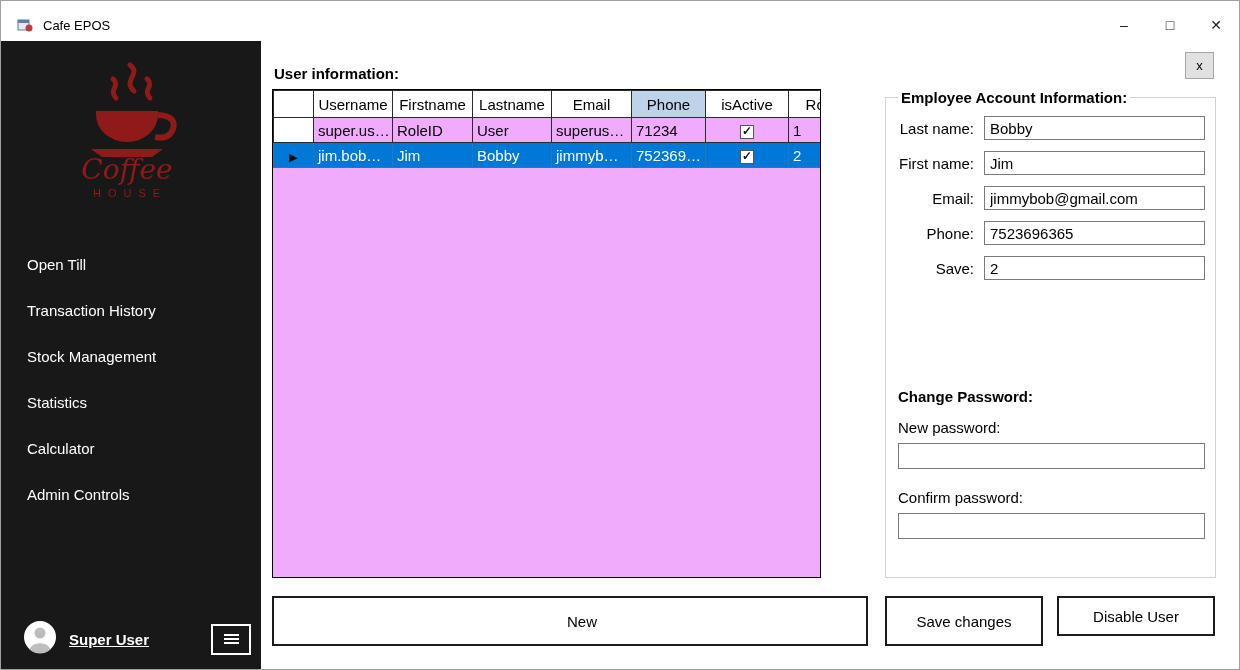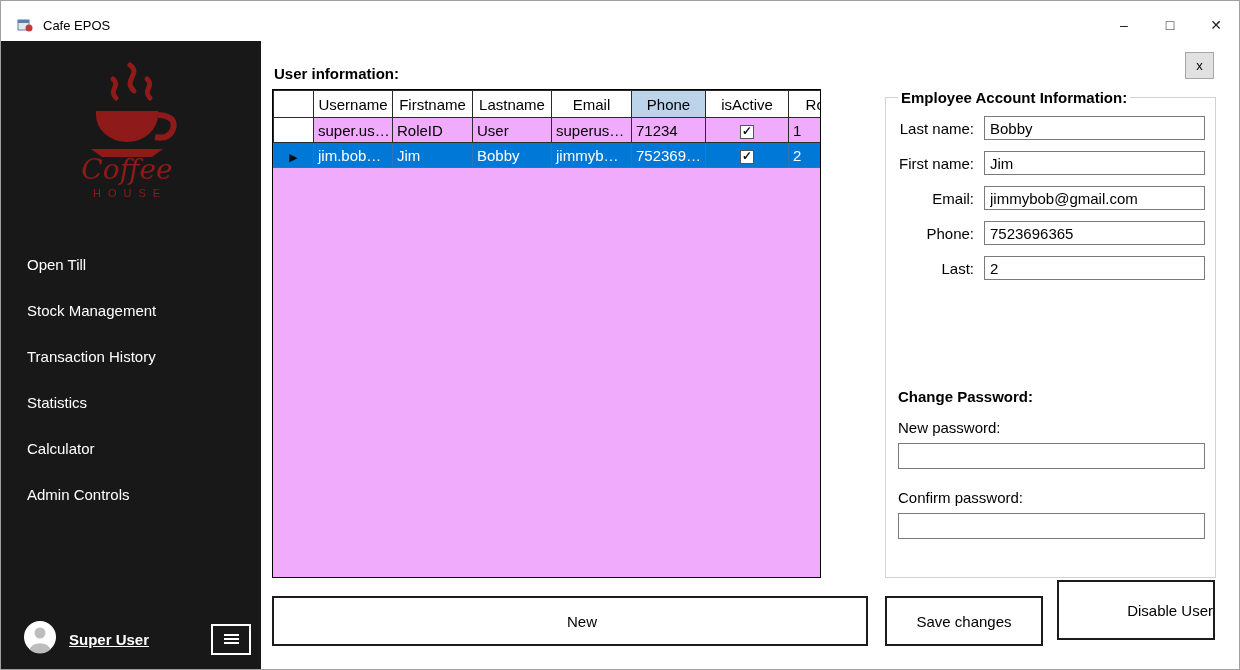--- a/index.html
+++ b/index.html
@@ -49,21 +49,21 @@
   .marker { color:#0a0a0a; font-size:11px; }
   .checkbox { width:14px; height:14px; border:1px solid #555; background:#fff;
               display:inline-block; position:relative; vertical-align:middle; }
   .checkbox.checked::after { content:"✓"; position:absolute; left:1px; top:-2px;
               font-size:12px; font-weight:bold; color:#111; }
 
   .action-btn { background:#fff; border:2px solid #1c1c1c; font-size:15px;
                 font-family:inherit; color:#000; cursor:pointer; }
   .new-btn { position:absolute; left:271px; top:595px; width:596px; height:50px;padding-left:24px; }
   .save-btn { position:absolute; left:884px; top:595px; width:158px; height:50px; }
-  .disable-btn { position:absolute; left:1056px; top:579px; width:158px; height:60px;text-align:right; }
+  .disable-btn { position:absolute; left:1056px; top:595px; width:158px; height:40px; }
 
   
   .panel-close { position:absolute; left:1184px; top:51px; width:29px; height:27px;
                  background:#e1e1e1; border:1px solid #a6a6a6; font-size:13px;
                  font-family:inherit; cursor:pointer; }
   .groupbox { position:absolute; left:884px; top:88px; width:331px; height:489px;
               border:1px solid #d2d2d2; padding:10px 10px 4px 12px; }
   .groupbox legend { font-weight:bold; font-size:15px; color:#000; padding:0 3px; }
   .field-row { display:flex; align-items:center; margin-bottom:11px; }
   .field-label { width:76px; text-align:right; margin-right:10px; font-size:15px;
@@ -108,22 +108,22 @@
         <path d="M30 56 h62 v4 a31 27 0 0 1 -62 0 z" fill="#8e1a1a"></path>
         <path d="M92 60 q19 1 15 14 q-4 11 -18 8" fill="none" stroke="#8e1a1a" stroke-width="6"></path>
         <path d="M25 94 h72 l-11 8 h-50 z" fill="#8e1a1a"></path>
         <text x="61" y="124" text-anchor="middle" font-family="DejaVu Serif, serif" font-style="italic" font-size="28" fill="#8e1a1a">Coffee</text>
         <text x="64" y="142" text-anchor="middle" font-size="11" letter-spacing="7" fill="#8e1a1a">HOUSE</text>
       </svg>
     </div>
 
     <nav class="nav">
       <div class="nav-item">Open Till</div>
+      <div class="nav-item">Transaction History</div>
       <div class="nav-item">Stock Management</div>
-      <div class="nav-item">Transaction History</div>
       <div class="nav-item">Statistics</div>
       <div class="nav-item">Calculator</div>
       <div class="nav-item">Admin Controls</div>
     </nav>
 
     <div class="user-row">
       <span class="avatar">
         <svg width="34" height="34" viewBox="0 0 34 34">
           <circle cx="17" cy="17" r="16" fill="#ffffff"></circle>
           <circle cx="17" cy="13" r="5.5" fill="#bdbdbd"></circle>
@@ -215,21 +215,21 @@
     </div>
     <div class="field-row">
       <span class="field-label">Email:</span>
       <input class="field-input" type="text" value="jimmybob@gmail.com" style="">
     </div>
     <div class="field-row">
       <span class="field-label">Phone:</span>
       <input class="field-input" type="text" value="7523696365" style="">
     </div>
     <div class="field-row">
-      <span class="field-label">Last:</span>
+      <span class="field-label">Save:</span>
       <input class="field-input" type="text" value="2" style="">
     </div>
 
     <div class="pw-title">Change Password:</div>
     <div class="pw-label">New password:</div>
     <input class="pw-input" type="text" value="" style="">
     <div class="pw-label second">Confirm password:</div>
     <input class="pw-input" type="text" value="" style="">
   </fieldset>
 

